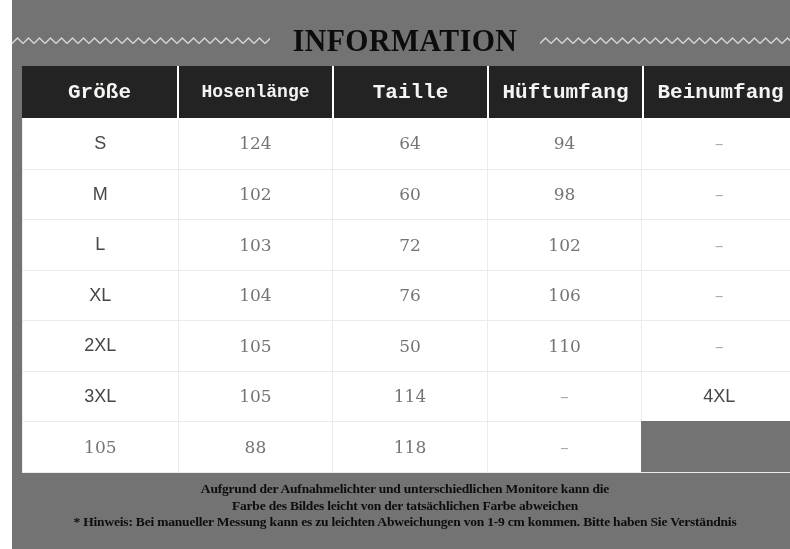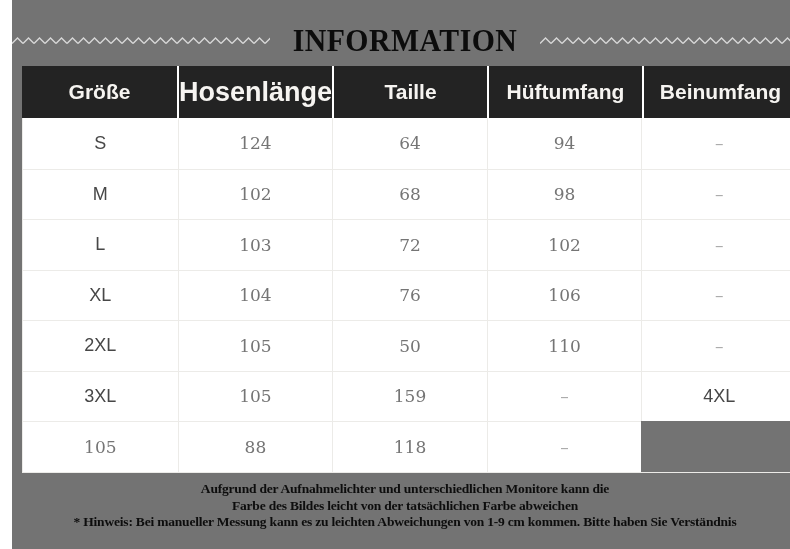--- a/index.html
+++ b/index.html
@@ -46,28 +46,28 @@
     display: grid;
     grid-template-columns: repeat(5, 1fr);
   }
   .th {
     background: var(--header_bg, #232323);
     color: var(--header_text, #f6f4f1);
     height: 52px;
     display: flex;
     align-items: center;
     justify-content: center;
-    font-family: Liberation Sans, sans-serif;
+    font-family: Liberation Mono, monospace;
     font-weight: 700;
     font-size: 21px;
     border-left: 2px solid #ffffff;
     white-space: nowrap;
   }
   .th:first-child { border-left: none; }
-  .th-big { font-size: 27px; }
+  .th-big { font-size: 18px; }
 
   .tbody {
     display: grid;
     grid-template-columns: repeat(5, 1fr);
     grid-auto-rows: 50.5px;
     border: 1px solid var(--border, #ecebe8);
     border-top: none;
     box-sizing: border-box;
   }
   .cell {
@@ -140,41 +140,41 @@
       <div class="th">Beinumfang</div>
     </div>
     <div class="tbody">
         <div class="cell cell-size">S</div>
         <div class="cell cell-num">124</div>
         <div class="cell cell-num">64</div>
         <div class="cell cell-num">94</div>
         <div class="cell cell-num cell-dash">–</div>
         <div class="cell cell-size">M</div>
         <div class="cell cell-num">102</div>
-        <div class="cell cell-num">68</div>
+        <div class="cell cell-num">60</div>
         <div class="cell cell-num">98</div>
         <div class="cell cell-num cell-dash">–</div>
         <div class="cell cell-size">L</div>
         <div class="cell cell-num">103</div>
         <div class="cell cell-num">72</div>
         <div class="cell cell-num">102</div>
         <div class="cell cell-num cell-dash">–</div>
         <div class="cell cell-size">XL</div>
         <div class="cell cell-num">104</div>
         <div class="cell cell-num">76</div>
         <div class="cell cell-num">106</div>
         <div class="cell cell-num cell-dash">–</div>
         <div class="cell cell-size">2XL</div>
         <div class="cell cell-num">105</div>
         <div class="cell cell-num">50</div>
         <div class="cell cell-num">110</div>
         <div class="cell cell-num cell-dash">–</div>
         <div class="cell cell-size">3XL</div>
         <div class="cell cell-num">105</div>
-        <div class="cell cell-num">159</div>
+        <div class="cell cell-num">114</div>
         <div class="cell cell-num cell-dash">–</div>
         <div class="cell cell-size">4XL</div>
         <div class="cell cell-num">105</div>
         <div class="cell cell-num">88</div>
         <div class="cell cell-num">118</div>
         <div class="cell cell-num cell-dash">–</div>
       </div>
   </div>
 
   <div class="footer">

